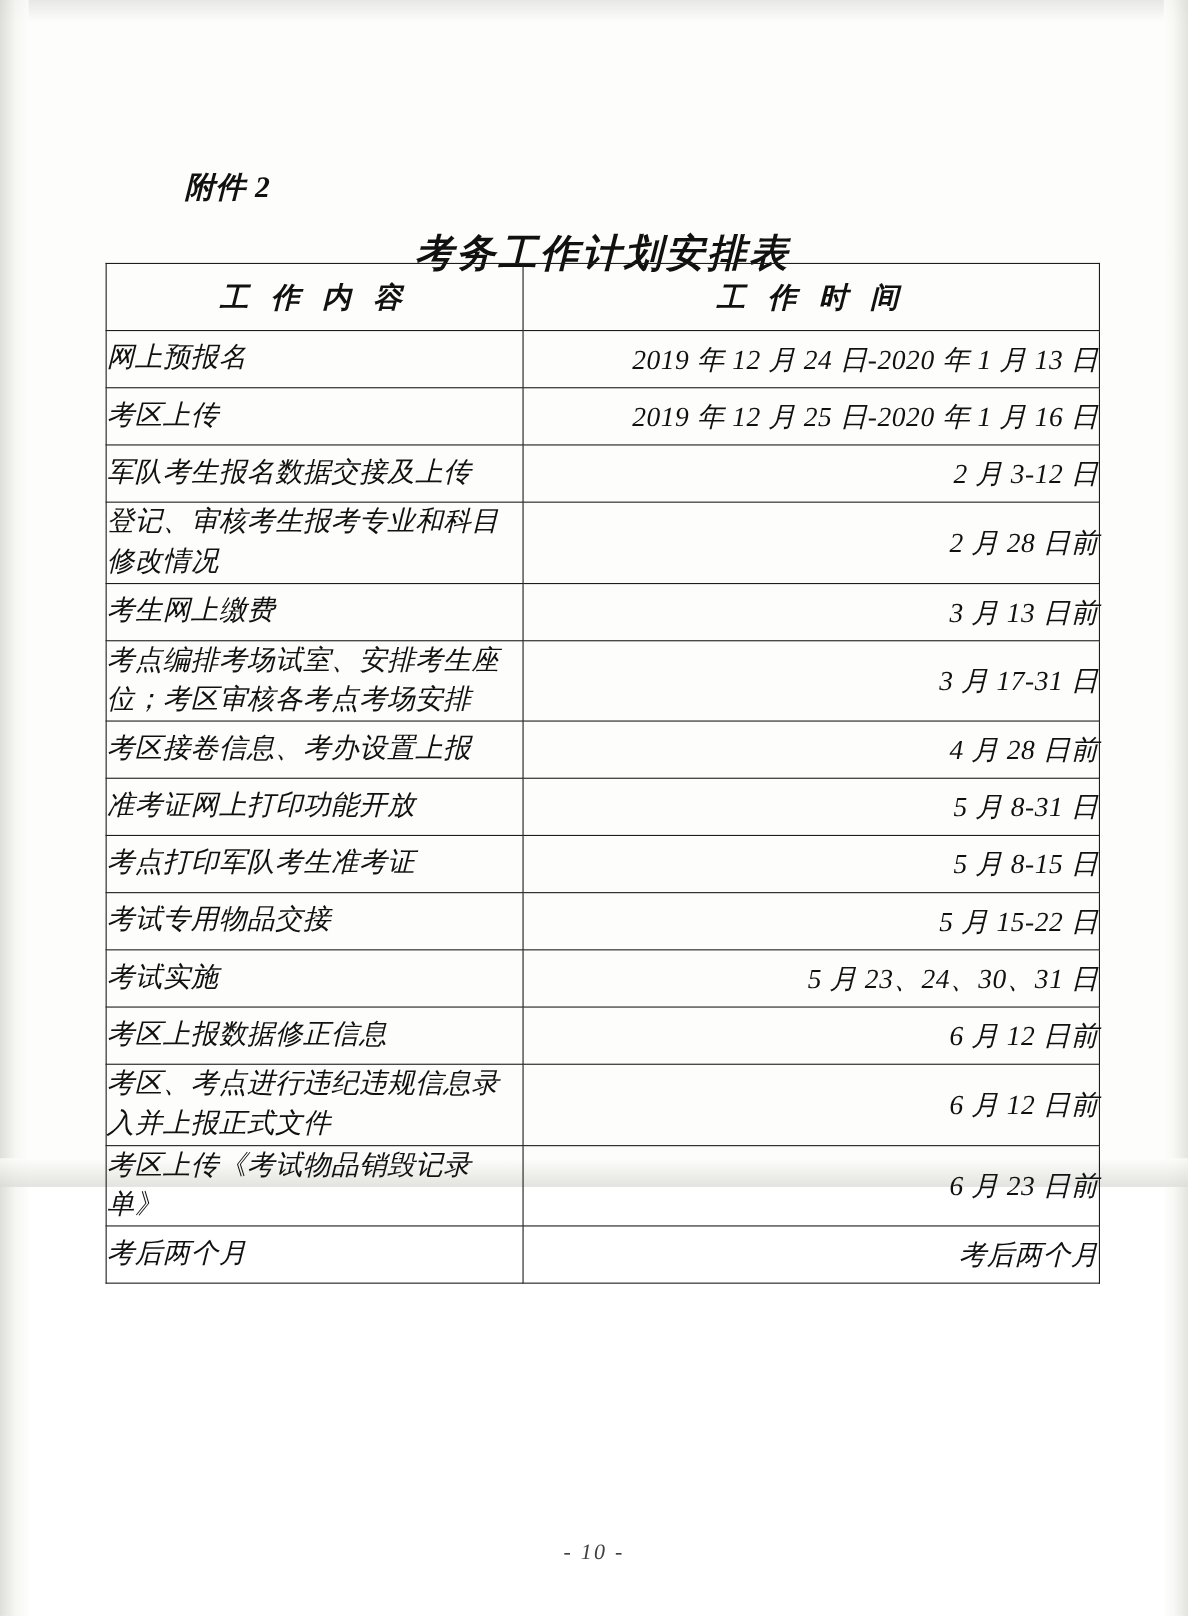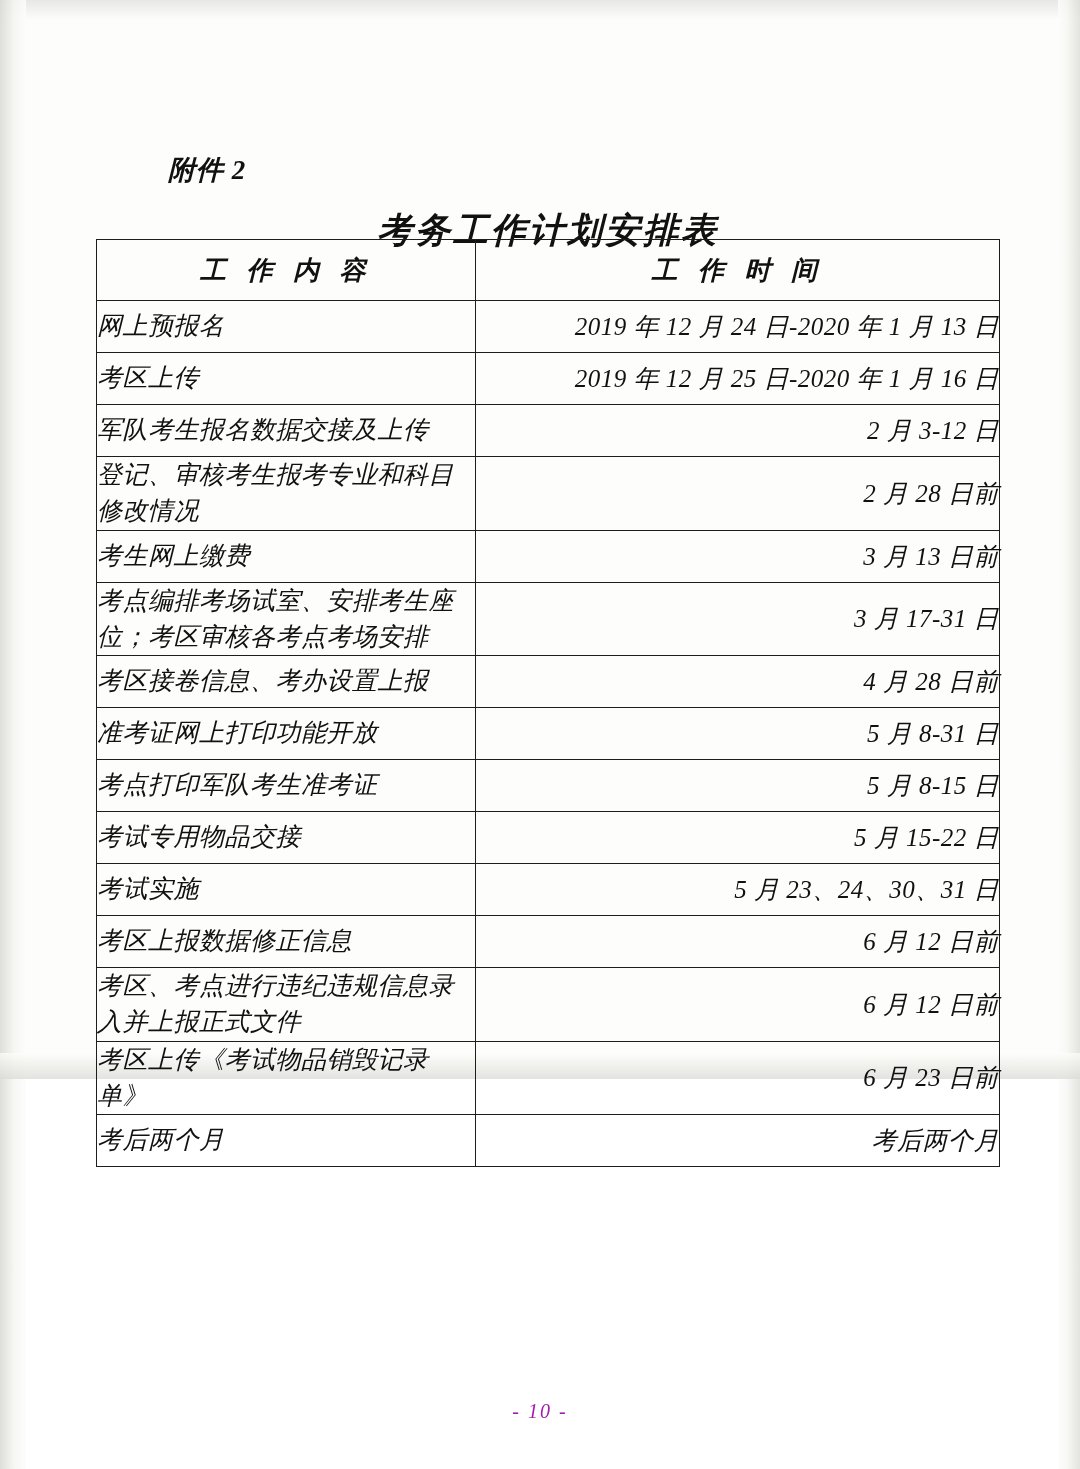--- a/index.html
+++ b/index.html
@@ -108,21 +108,21 @@
   }
   .row-single td { height: 51px; }
   .row-double td { height: 72px; }
   .page-number {
     position: absolute;
     left: 0;
     top: 1400px;
     width: 1080px;
     text-align: center;
     font-size: 20px;
-    color: #a21caf;
+    color: #404040;
     letter-spacing: 2px;
   }
 </style>
 </head>
 <body>
 
 <div class="page">
   <div class="scan-edge-top"></div>
   <div class="scan-edge-left"></div>
   <div class="scan-edge-right"></div>

